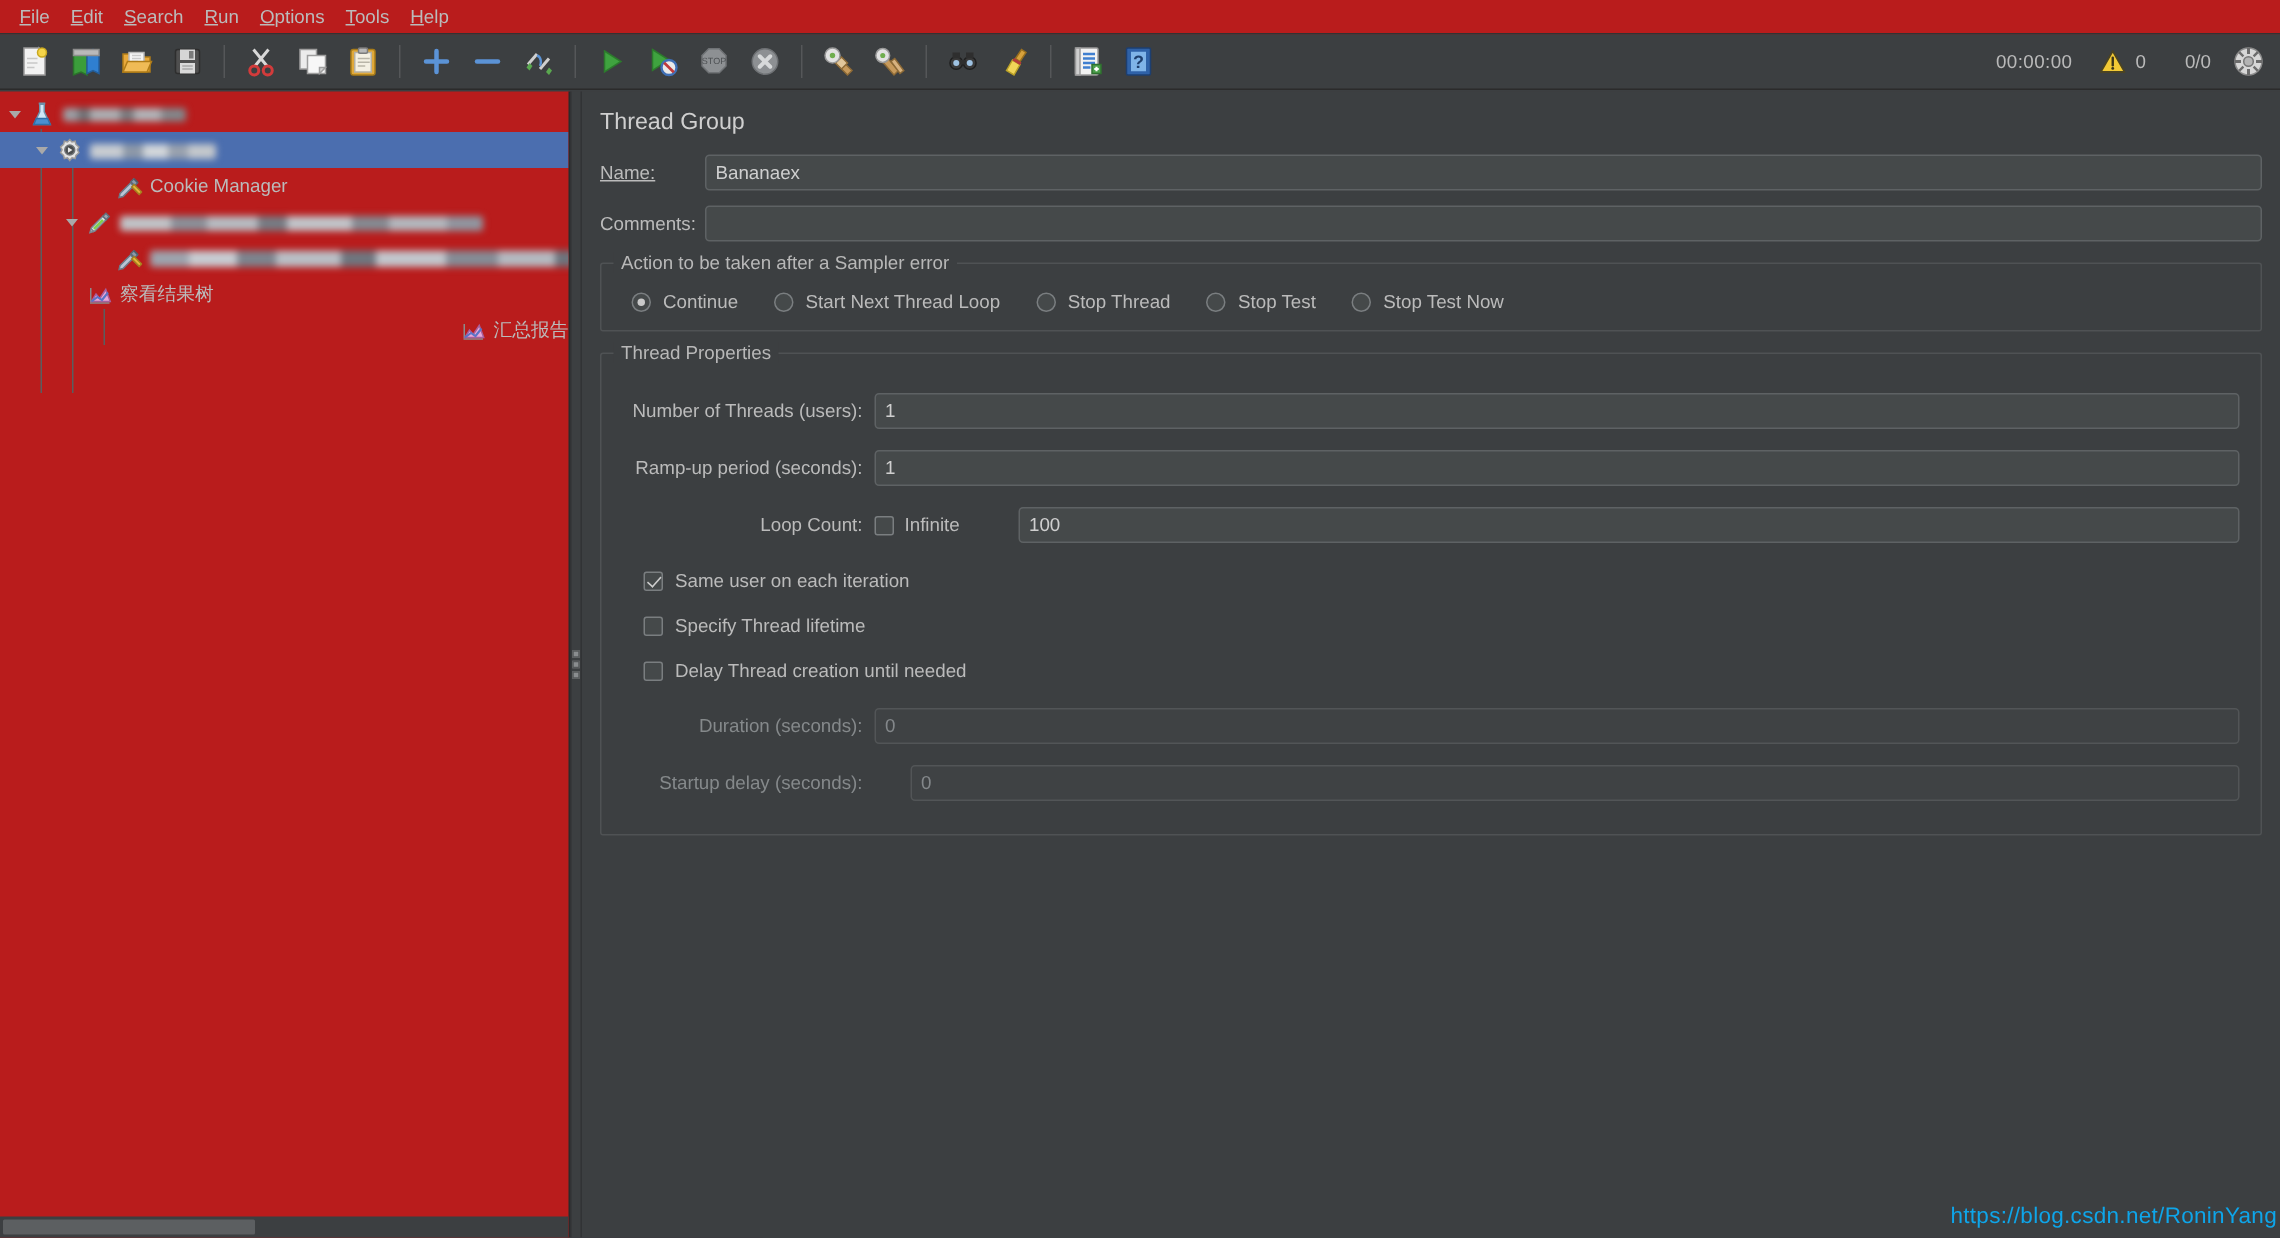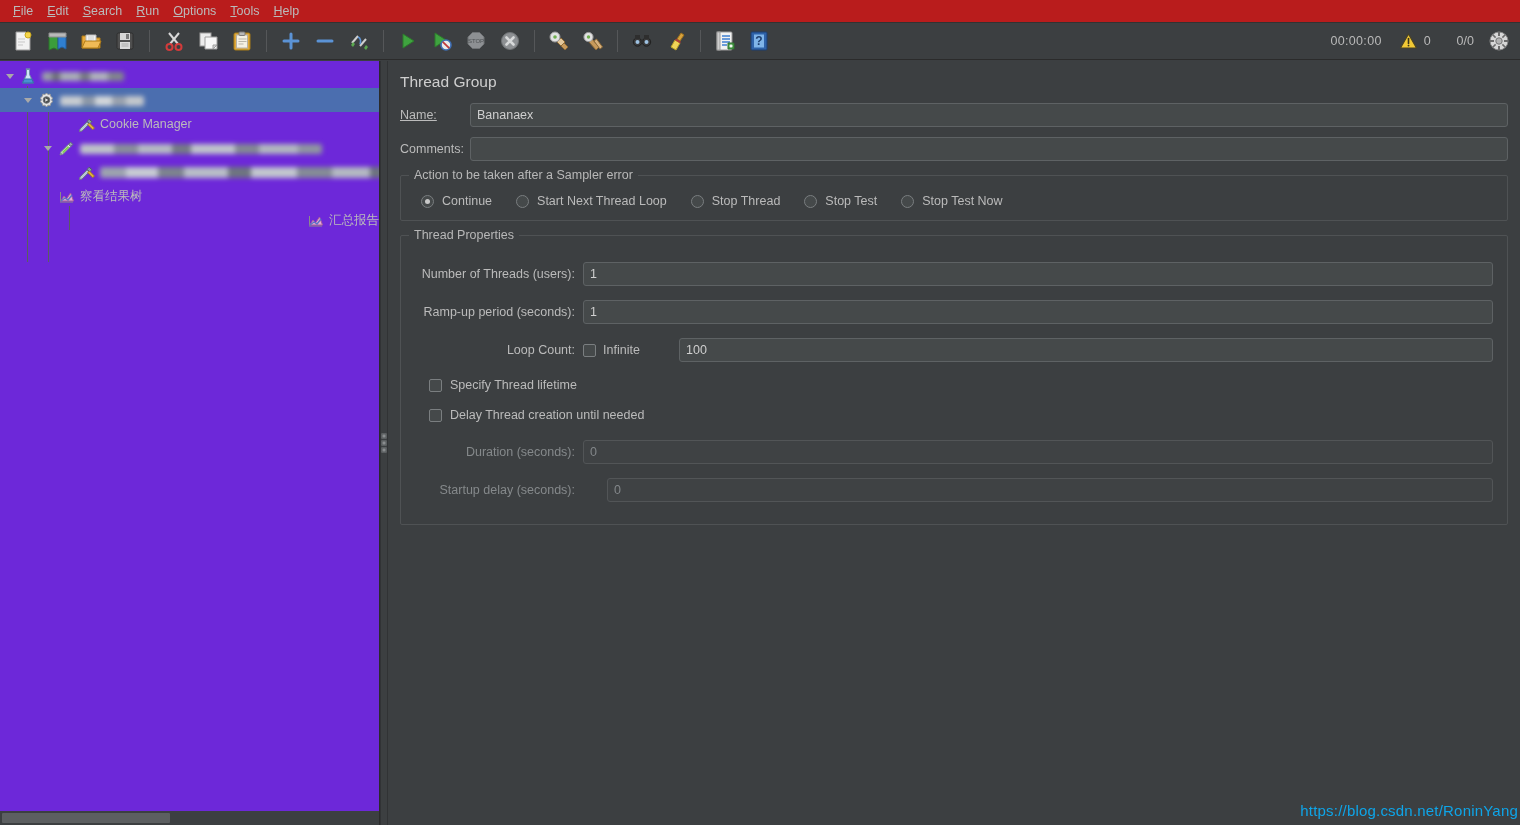--- a/index.html
+++ b/index.html
@@ -75,21 +75,21 @@
   
   .body-split {
     position: absolute;
     top: 61px; left: 0; right: 0; bottom: 0;
     display: flex;
   }
 
   
   .treepane {
     width: 380px;
-    background: #6d28d9;
+    background: #b91c1c;
     position: relative;
     overflow: hidden;
     border-right: 1px solid #2b2b2b;
   }
   .tree {
     position: relative;
     padding-top: 3px;
     font-size: 12.5px;
   }
   .trow {
@@ -723,20 +723,26 @@
 
         <div class="prop-row" style="margin-top:14px;">
           <div class="prop-label">Loop Count:</div>
           <label class="clab inline-cb">
             <span class="cbox"></span>
             <span>Infinite</span>
           </label>
           <input class="prop-input" type="text" value="100" style="">
         </div>
 
+        <div class="cb-row" style="margin-top:18px;">
+          <label class="clab">
+            <span class="cbox on"></span>
+            <span>Same user on each iteration</span>
+          </label>
+        </div>
 
         <div class="cb-row" style="margin-top:16px;">
           <label class="clab">
             <span class="cbox"></span>
             <span>Specify Thread lifetime</span>
           </label>
         </div>
 
         <div class="cb-row" style="margin-top:16px;">
           <label class="clab">

